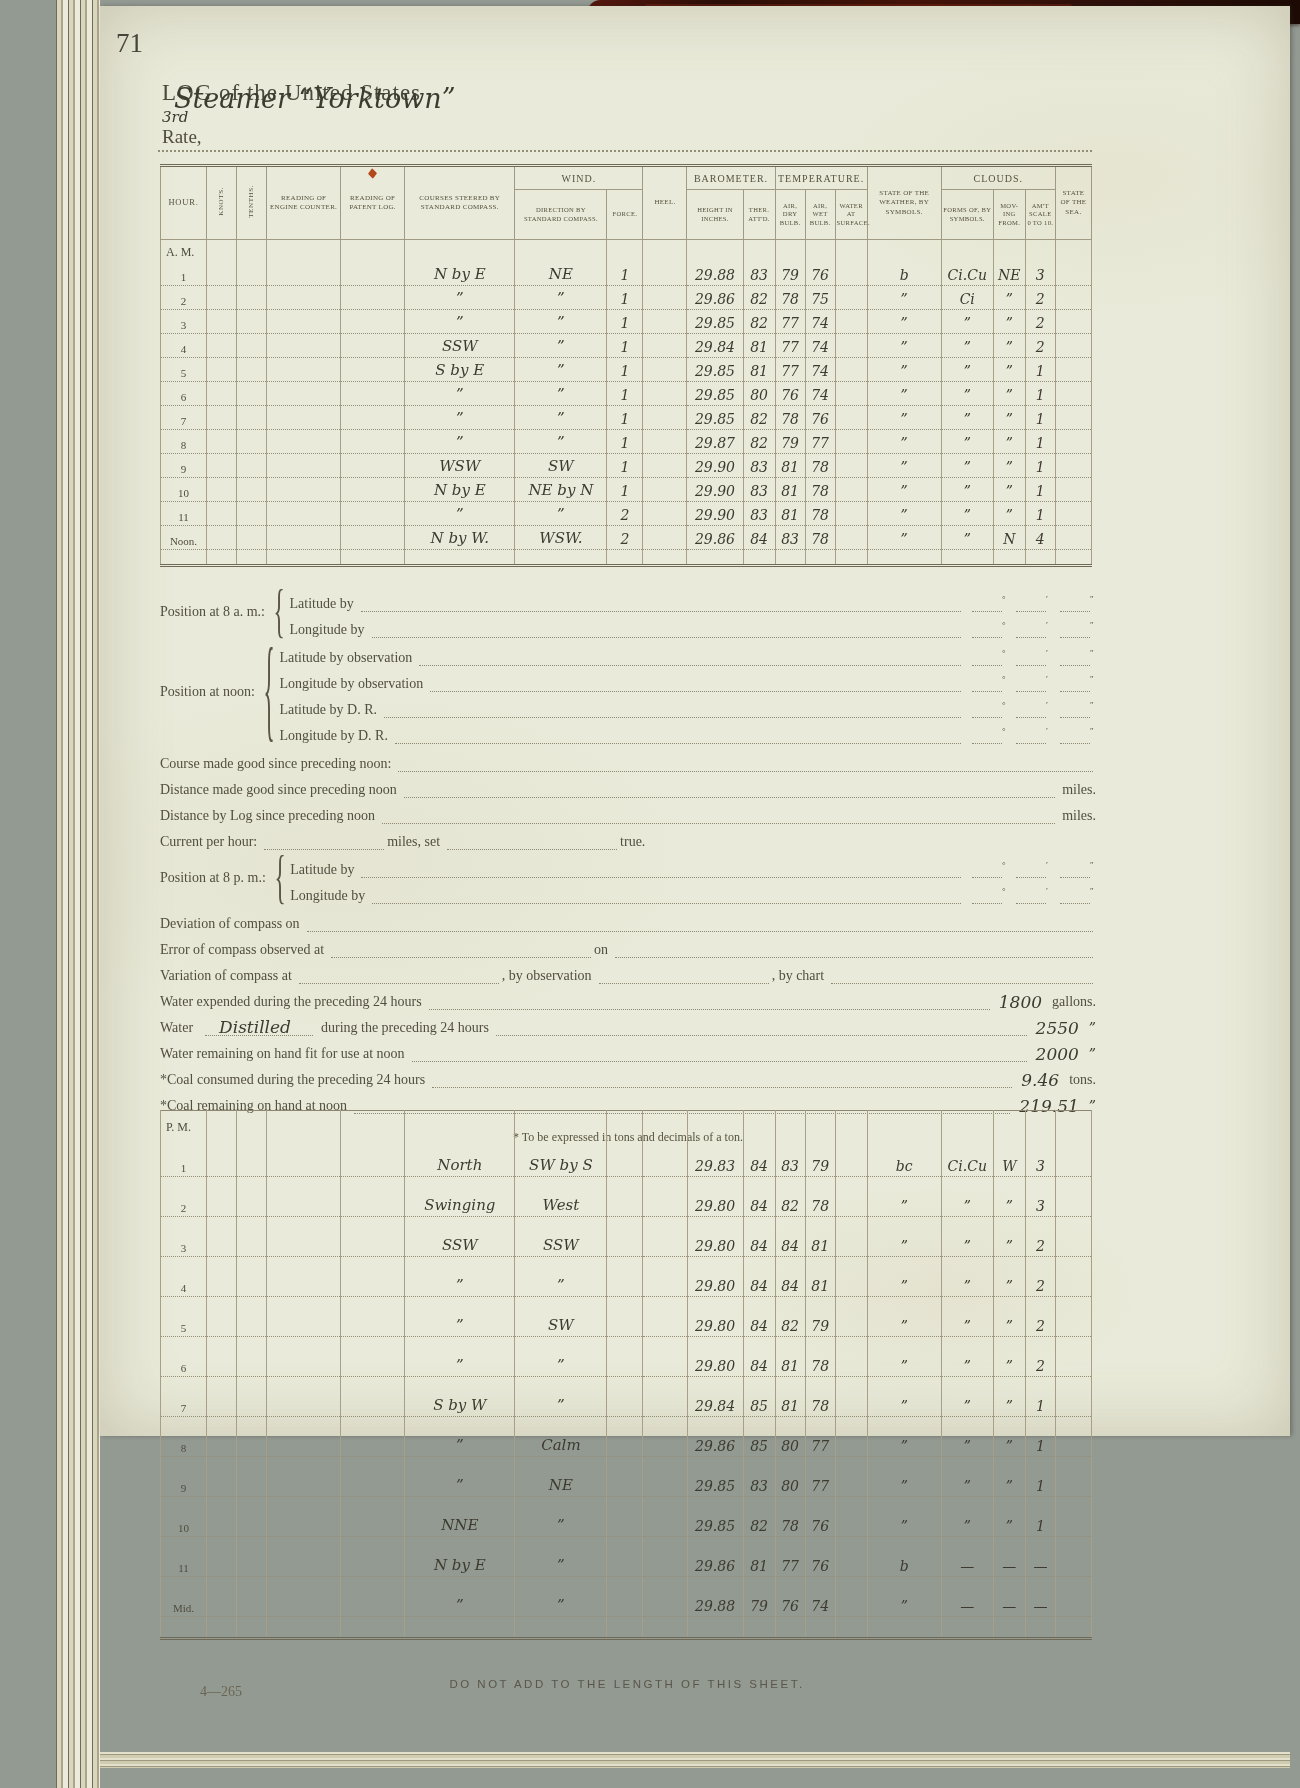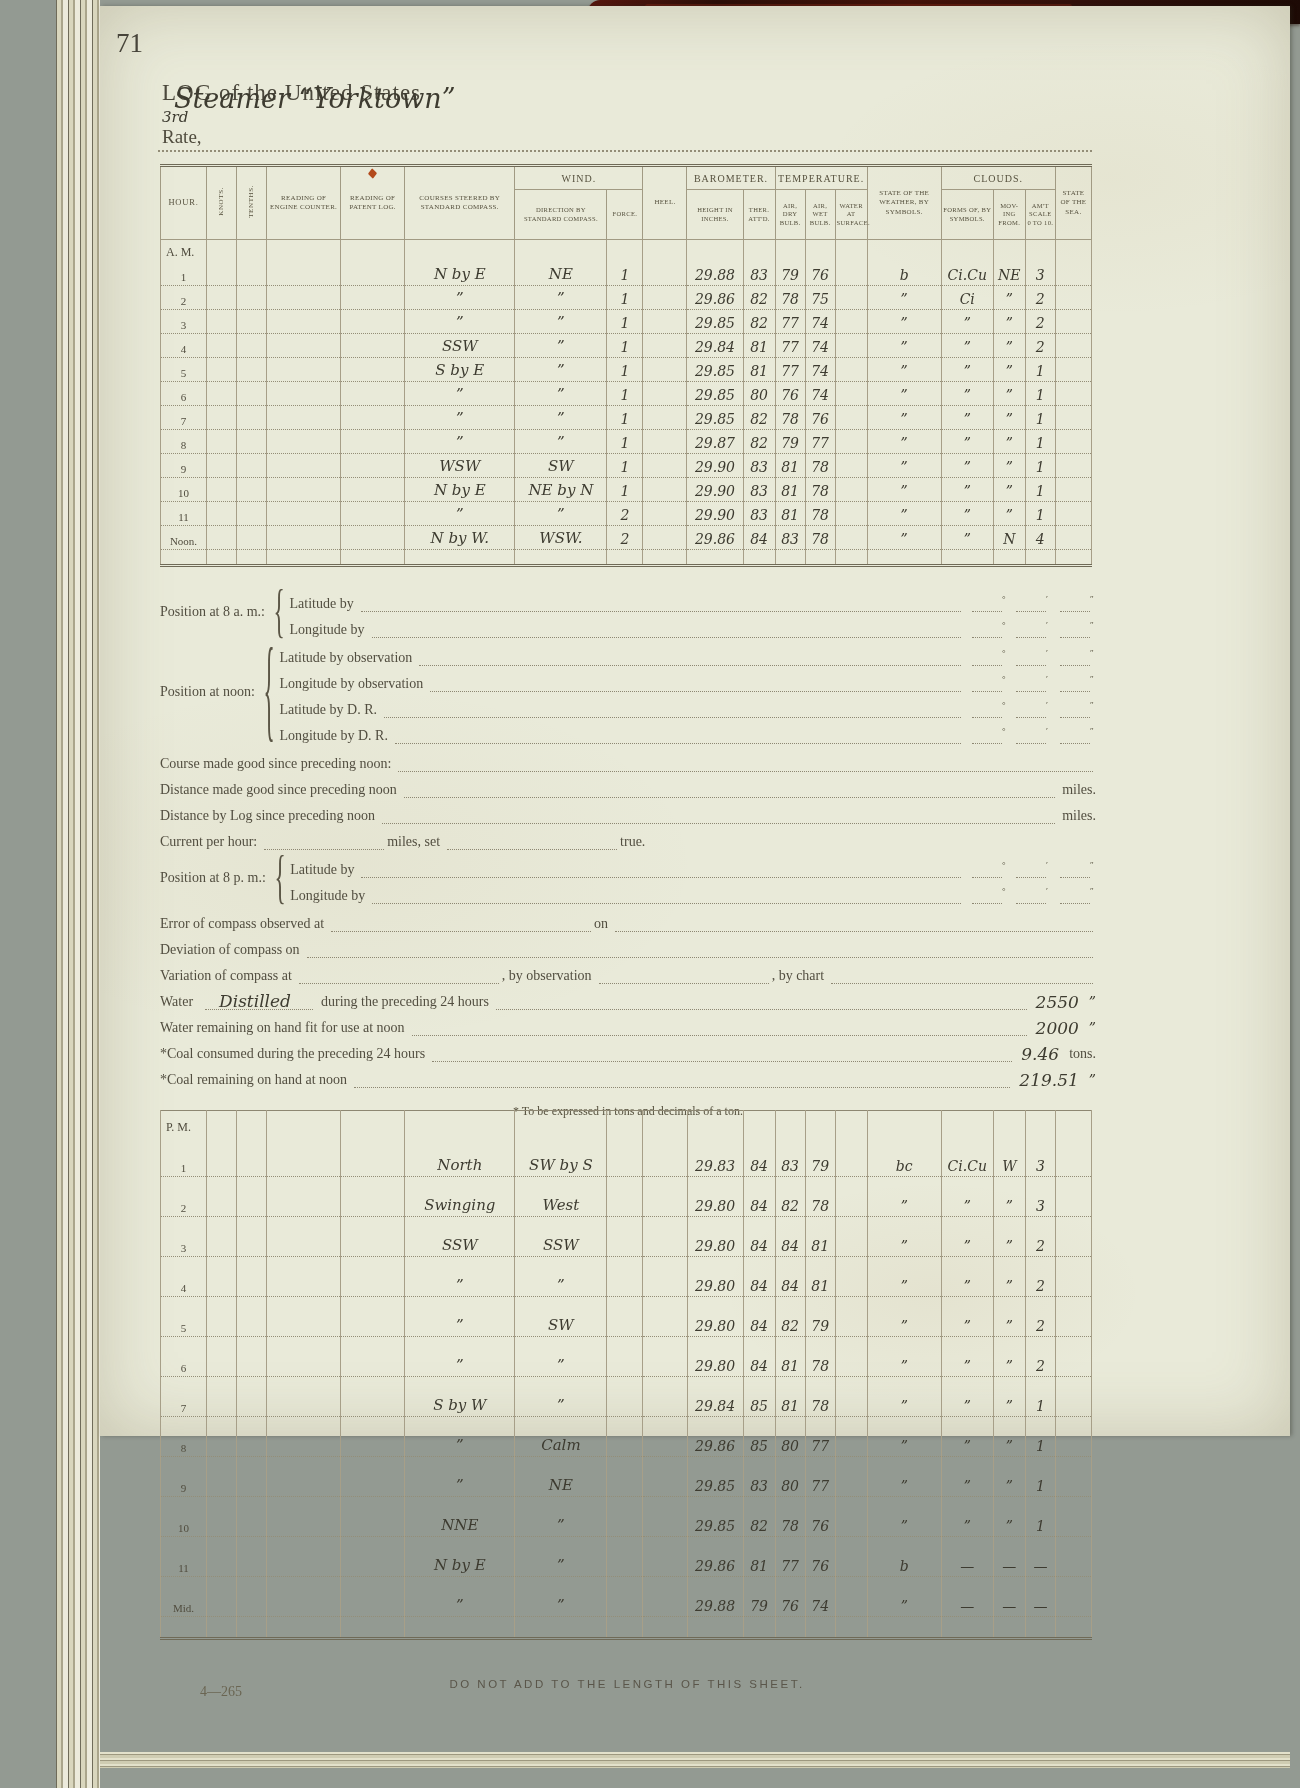--- a/index.html
+++ b/index.html
@@ -590,40 +590,46 @@
             <span class="usym">°</span>
           <span class="useg"></span>
             <span class="usym">′</span>
           <span class="useg"></span>
             <span class="usym">″</span>
         </div>
       </div>
     </div>
 
     <div class="pline">
+      <span class="lbl">Deviation of compass on</span>
+      <span class="leader"></span>
+    </div>
+
+    <div class="pline">
       <span class="lbl">Error of compass observed at</span>
       <span class="leader fix260"></span>
       <span class="lbl">on</span>
-      <span class="leader"></span>
-    </div>
-
-    <div class="pline">
-      <span class="lbl">Deviation of compass on</span>
       <span class="leader"></span>
     </div>
 
     <div class="pline">
       <span class="lbl">Variation of compass at</span>
       <span class="leader fix200"></span>
       <span class="lbl">, by observation</span>
       <span class="leader fix170"></span>
       <span class="lbl">, by chart</span>
       <span class="leader"></span>
     </div>
 
+    <div class="pline">
+      <span class="lbl">Water expended during the preceding 24 hours</span>
+      <span class="leader"></span>
+      <span class="hw-val hw">1800</span>
+      <span class="unit">gallons.</span>
+    </div>
 
     <div class="pline">
       <span class="lbl">Water</span>
       <span class="hw-inline hw">Distilled</span>
       <span class="lbl">during the preceding 24 hours</span>
       <span class="leader"></span>
       <span class="hw-val hw">2550</span>
       <span class="unit hw">”</span>
     </div>
 

